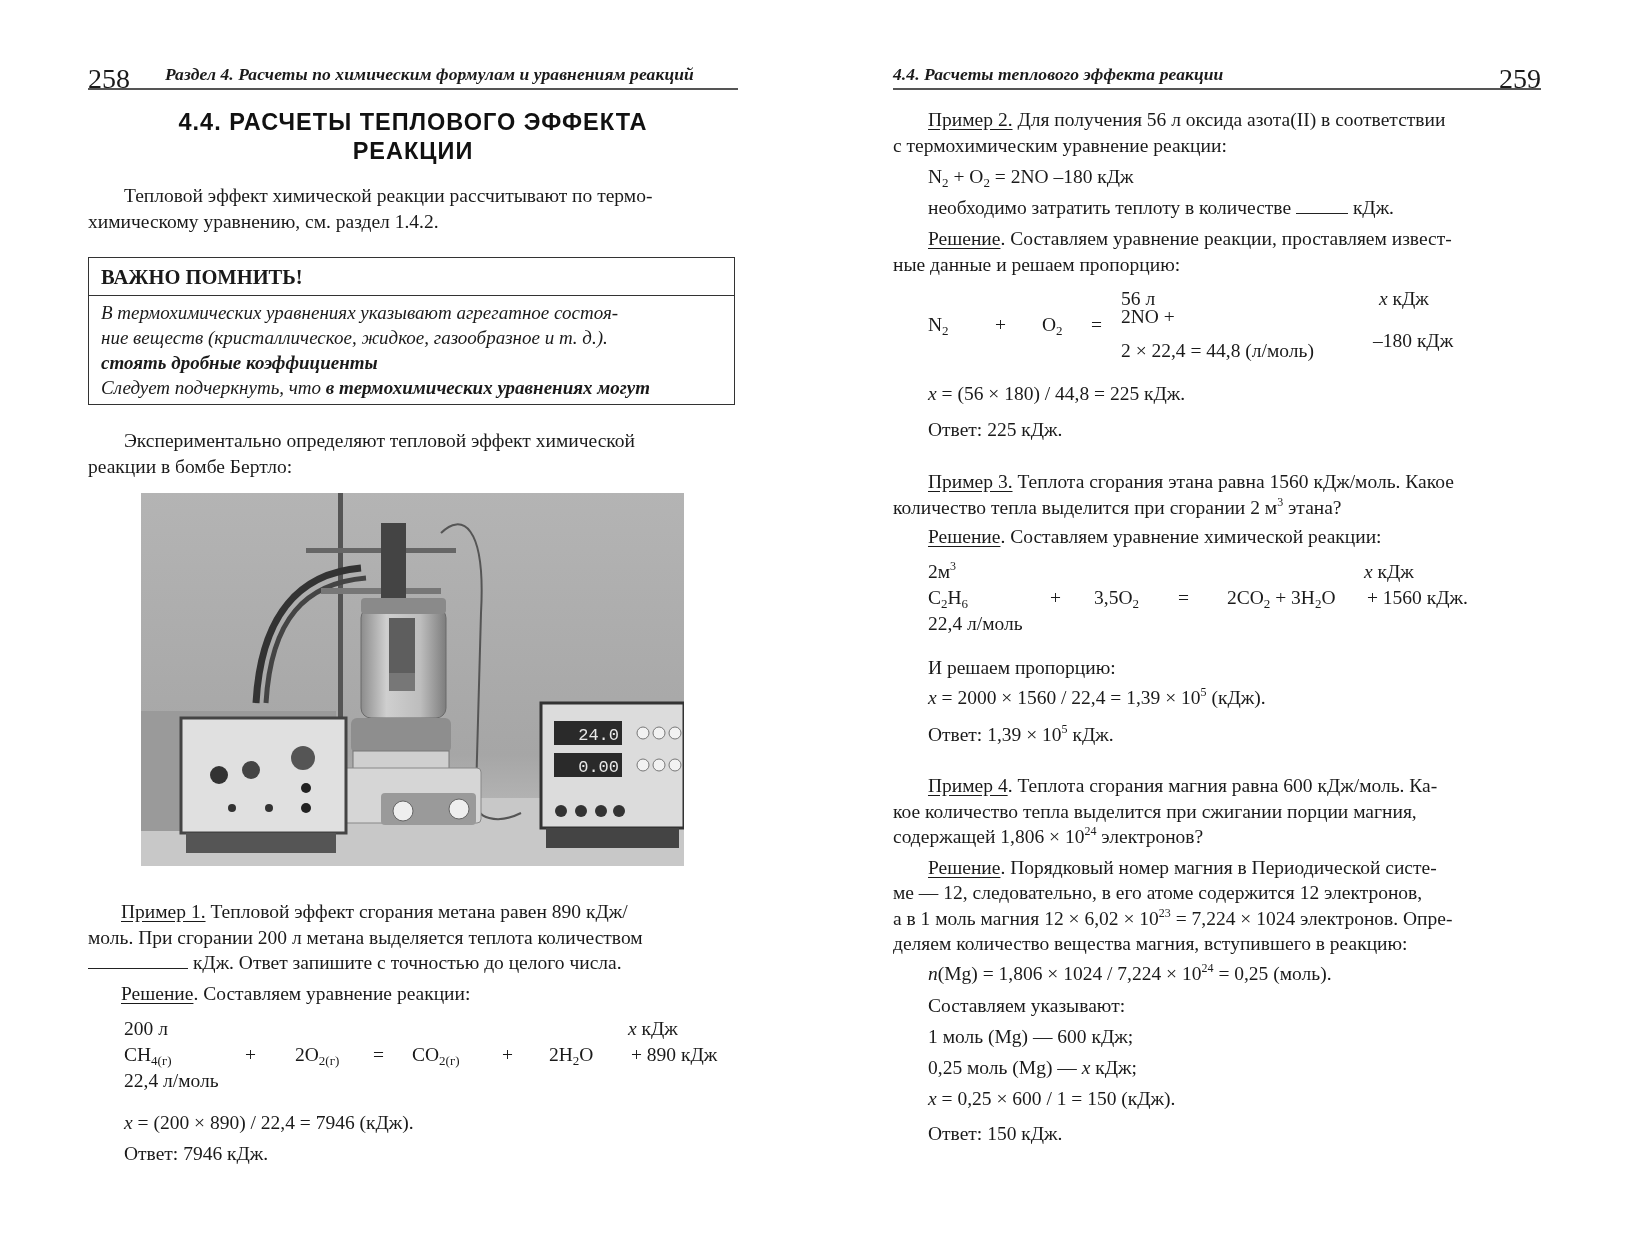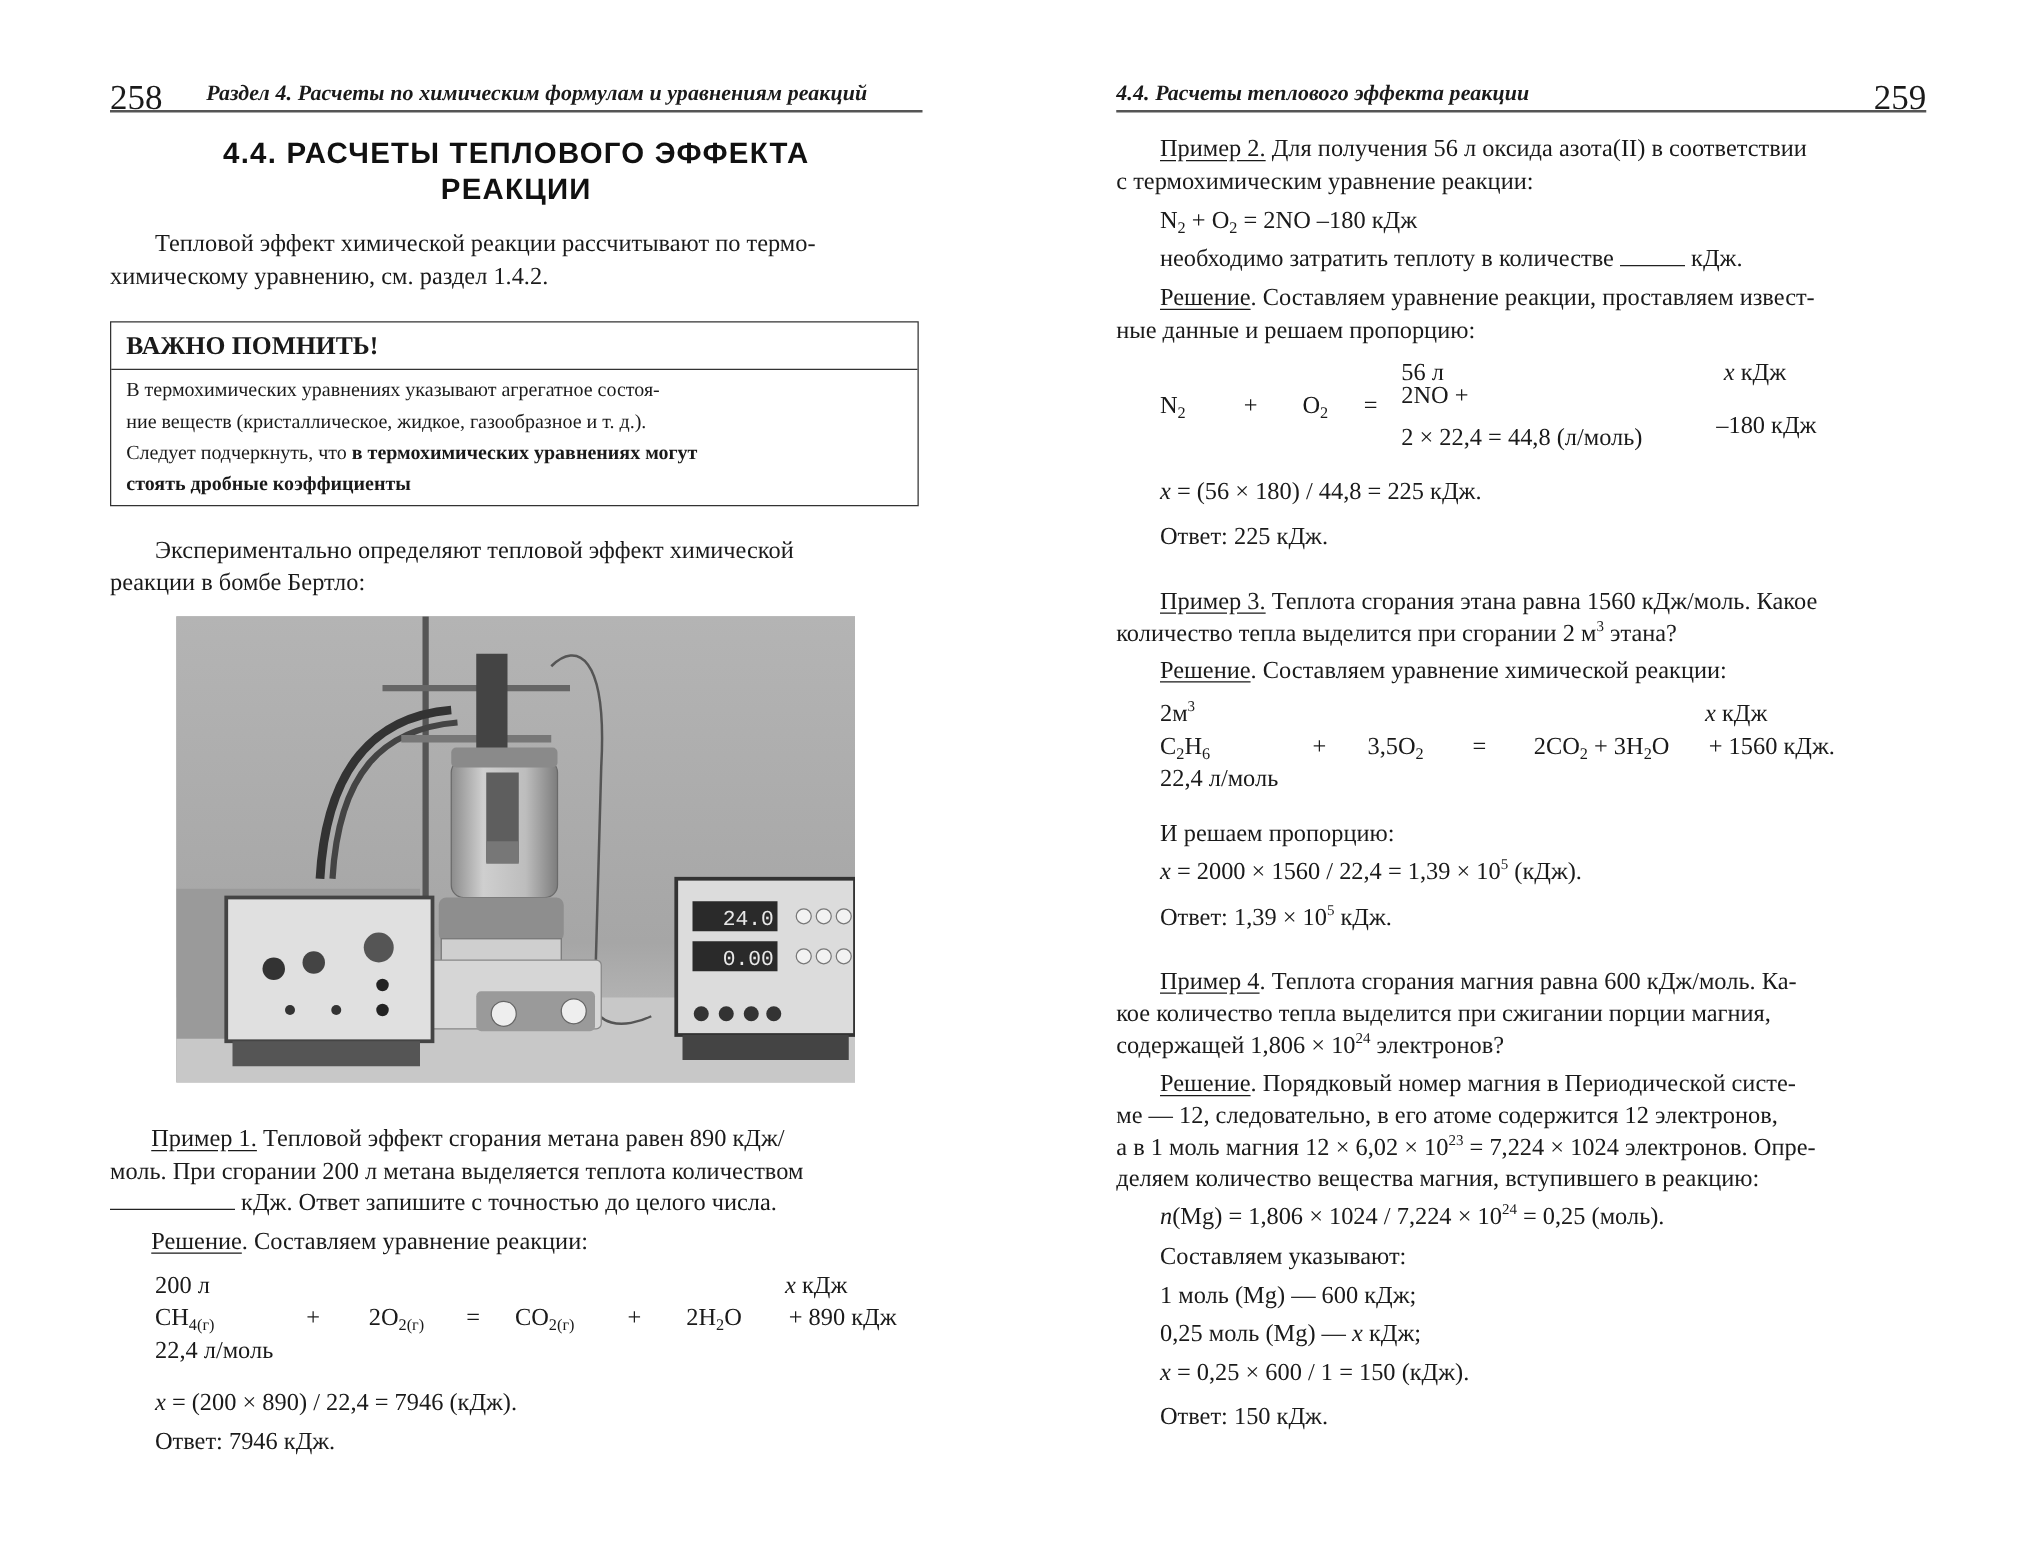--- a/index.html
+++ b/index.html
@@ -13,21 +13,21 @@
   .run { font-size:19.5px; line-height:25.5px; text-align:justify; text-align-last:left; }
   .indent { text-indent:36px; }
   .runhead { font-style:italic; font-weight:bold; font-size:17.5px; letter-spacing:0.1px; }
   .pagenum { font-size:28px; }
   .rule { position:absolute; height:2px; background:#555; }
   .title { position:absolute; left:0; width:650px; text-align:center; font-family:"Liberation Sans","DejaVu Sans",sans-serif;
            font-weight:bold; font-size:23.5px; line-height:29px; letter-spacing:1px; color:#111; }
   .box { position:absolute; left:0; top:257px; width:647px; height:148px; border:1.5px solid #333; box-sizing:border-box; }
   .box-head { height:38px; border-bottom:1.5px solid #333; box-sizing:border-box; padding:4px 12px 0 12px;
               font-weight:bold; font-size:20.5px; line-height:30px; }
-  .box-body { padding:4px 12px 0 12px; font-size:16px; line-height:25px; text-align:justify; text-align-last:left; }
+  .box-body { padding:4px 12px 0 12px; font-size:19px; line-height:25px; text-align:justify; text-align-last:left;font-style:italic; }
   .u { text-decoration:underline; text-underline-offset:3px; }
   i.v { font-style:italic; }
   sub { font-size:13px; vertical-align:-4px; line-height:0; }
   sup { font-size:12px; vertical-align:8px; line-height:0; }
   .photo { position:absolute; left:53px; top:493px; width:543px; height:373px; background:#a9a9a9; overflow:hidden; }
   .blank { display:inline-block; border-bottom:1.3px solid #222; height:16px; vertical-align:baseline; }
 </style>
 </head>
 <body>
 
@@ -44,22 +44,22 @@
   <div class="abs run indent" style="left:0; top:183px; width:650px; white-space:normal;">
     <div>Тепловой эффект химической реакции рассчитывают по термо-</div>
     <div style="text-indent:0">химическому уравнению, см. раздел 1.4.2.</div>
   </div>
 
   <div class="box">
     <div class="box-head">ВАЖНО ПОМНИТЬ!</div>
     <div class="box-body">
       <div>В термохимических уравнениях указывают агрегатное состоя-</div>
       <div>ние веществ (кристаллическое, жидкое, газообразное и т. д.).</div>
+      <div><b>стоять дробные коэффициенты</b></div>
       <div><span>Следует подчеркнуть, что </span><b>в термохимических уравнениях могут</b></div>
-      <div><b>стоять дробные коэффициенты</b></div>
     </div>
   </div>
 
   <div class="abs run" style="left:0; top:428px; width:650px; white-space:normal;">
     <div style="text-indent:36px">Экспериментально определяют тепловой эффект химической</div>
     <div>реакции в бомбе Бертло:</div>
   </div>
 
   <div class="photo">
     <svg width="543" height="373" viewBox="0 0 543 373">

